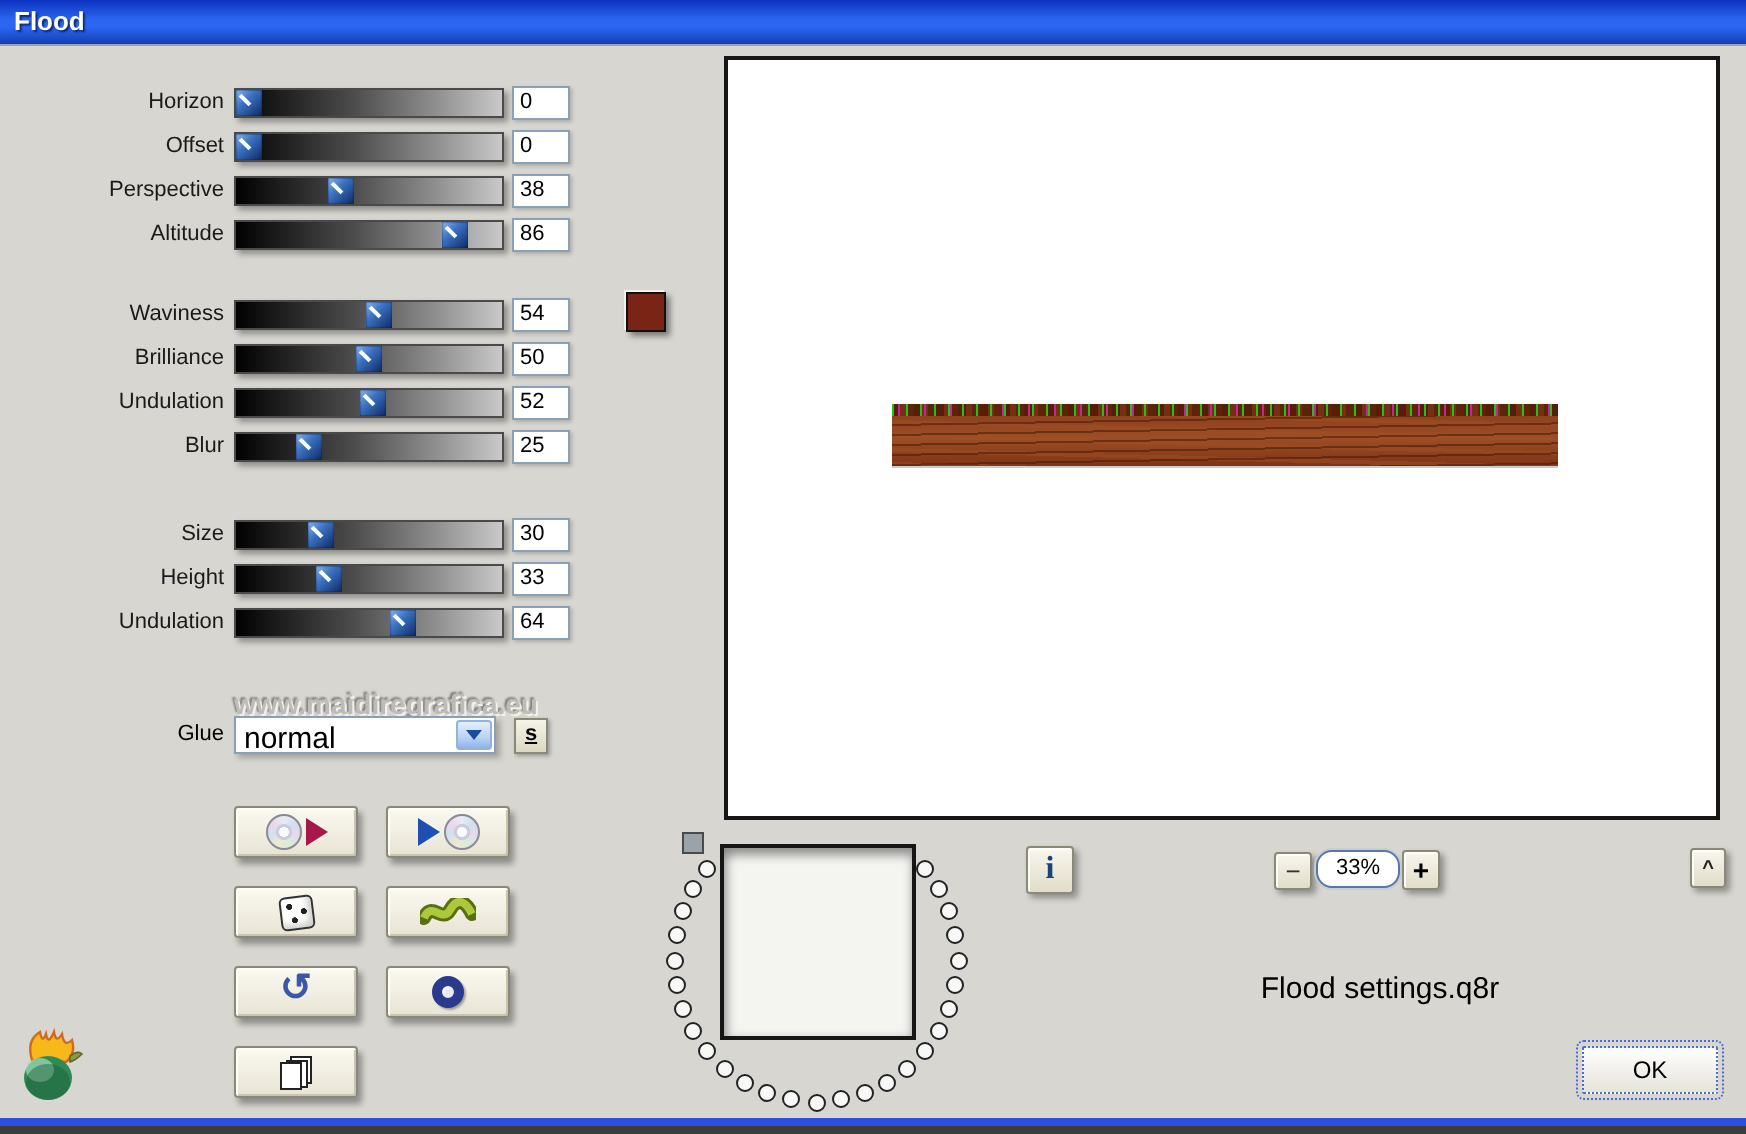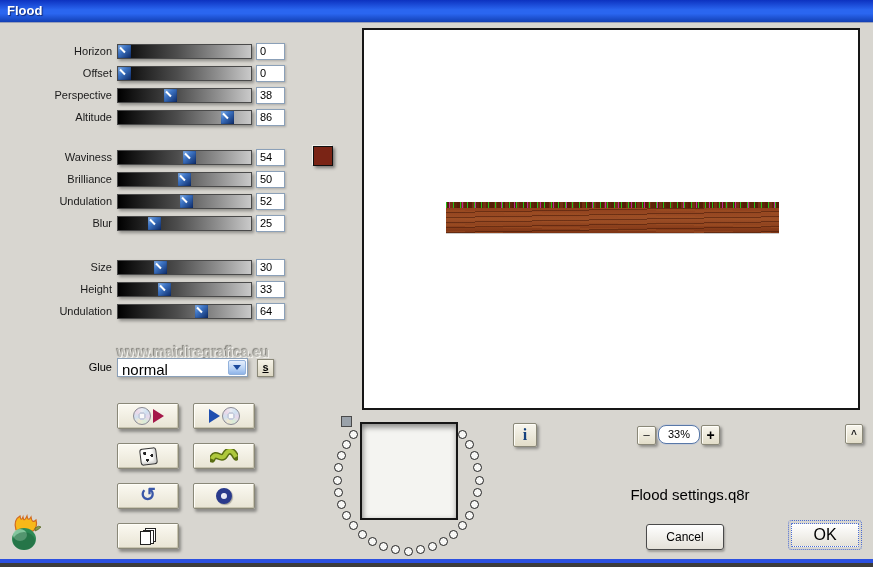--- a/index.html
+++ b/index.html
@@ -174,21 +174,21 @@
     font-size:12px; display:flex; align-items:center; justify-content:center;
     box-shadow:1px 2px 2px rgba(0,0,0,.25); cursor:pointer;
   }
   .ok-outer{
     position:absolute; left:788px; top:520px; width:68px; height:24px;
     border:1px dotted #4a6cd4; border-radius:4px; padding:2px; cursor:pointer;
   }
   .ok-inner{
     width:100%; height:100%; box-sizing:border-box;
     background:linear-gradient(#ffffff,#e6e3da); border:1px dotted #4a6cd4; border-radius:1px;
-    font-size:16px; display:flex; align-items:center; justify-content:center;
+    font-size:12px; display:flex; align-items:center; justify-content:center;
   }
   
   .bottom-blue{position:absolute; left:0; top:559px; width:873px; height:4px; background:#2b50e0;}
   .bottom-dark{position:absolute; left:0; top:563px; width:873px; height:4px; background:#3c3c3a;}
   .flame-logo{position:absolute; left:8px; top:512px; width:36px; height:40px; cursor:pointer;}
 </style>
 </head>
 <body>
 
 <div id="window">
@@ -359,21 +359,20 @@
     </div>
   <div class="nav-square"></div>
 
   <div class="sq-btn" id="info-btn">i</div>
   <div class="sq-btn" id="zoom-out-btn">−</div>
   <div class="zoom-display">33%</div>
   <div class="sq-btn" id="zoom-in-btn">+</div>
   <div class="sq-btn" id="collapse-btn">^</div>
 
   <div class="settings-filename">Flood settings.q8r</div>
-  <div class="cancel-btn">Cancel</div>
   <div class="ok-outer">
     <div class="ok-inner">OK</div>
   </div>
 
   <svg class="flame-logo" viewBox="0 0 36 40">
     <path d="M8 18 Q5 8 12 4 Q13 10 15 5 Q16 11 19 4 Q20 10 23 5 Q24 12 28 8 Q30 15 25 19 Z" fill="#f8b819" stroke="#d2691e" stroke-width="1.2"></path>
     <path d="M27 16 q4 -3 6 -1 q-3 3 -6 4 z" fill="#8a9a4a" stroke="#5a6a2a" stroke-width="0.8"></path>
     <ellipse cx="16" cy="27" rx="12" ry="11" fill="#2e8b57"></ellipse>
     <ellipse cx="12" cy="23" rx="7" ry="6" fill="#9fd8b4" opacity="0.75"></ellipse>
     <ellipse cx="16" cy="29" rx="11" ry="9" fill="#1a5c38" opacity="0.45"></ellipse>

